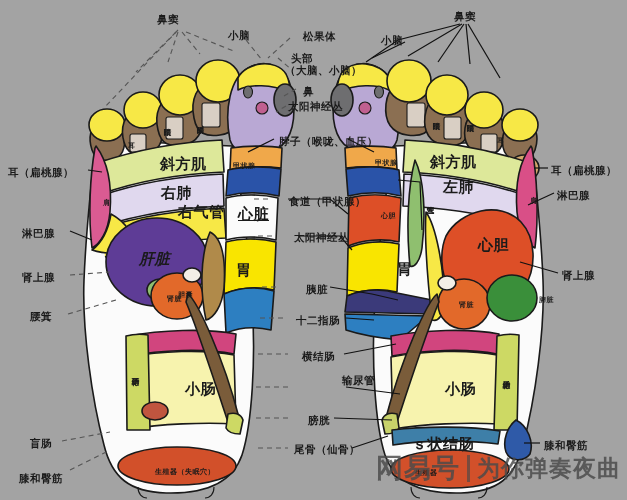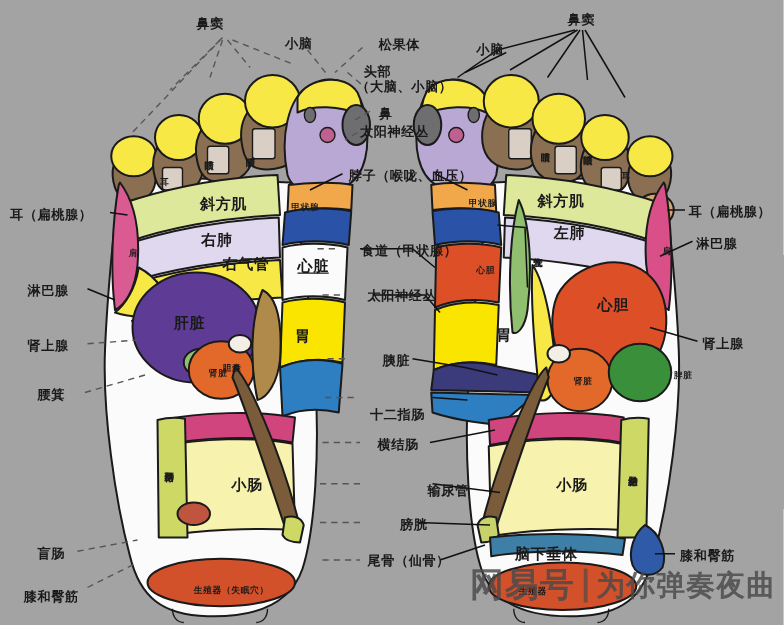--- a/index.html
+++ b/index.html
@@ -2,21 +2,21 @@
 <html><head>
 <meta charset="utf-8">
 <style>
   html,body{margin:0;padding:0;background:#fff;}
   body{font-family:"DejaVu Sans","Liberation Sans",sans-serif;}
   #stage{position:relative;width:627px;height:500px;background:#a3a3a3;overflow:hidden;}
   #chart-svg{position:absolute;left:0;top:0;width:627px;height:500px;}
   .lbl{position:absolute;font-weight:bold;color:#1a1a1a;white-space:nowrap;
        letter-spacing:.5px;line-height:1.05;}
   .lbl-out{font-size:10.5px;}
-  .lbl-in{font-size:12px;}
+  .lbl-in{font-size:15px;}
   .lbl-tiny{font-size:7px;}
   .lbl-vert{writing-mode:vertical-rl;text-orientation:upright;font-size:7.5px;letter-spacing:0;}
   .wm{position:absolute;right:6px;bottom:14px;display:flex;align-items:center;gap:7px;
       color:#4a4a4a;font-size:27px;font-weight:bold;opacity:.82;letter-spacing:1px;}
   .wm .bar{width:3px;height:27px;background:#4a4a4a;display:inline-block;opacity:.8;}
   .wm .wm2{font-size:23px;}
 </style>
 </head>
 <body>
 
@@ -212,43 +212,43 @@
       <div class="lbl lbl-out" style="left: 291px; top: 53px;">头部</div>
       <div class="lbl lbl-out" style="left: 285px; top: 65px;">（大脑、小脑）</div>
       <div class="lbl lbl-out" style="left: 303px; top: 86px;">鼻</div>
       <div class="lbl lbl-out" style="left: 288px; top: 101px;">太阳神经丛</div>
       <div class="lbl lbl-out" style="left: 381px; top: 35px;">小脑</div>
       <div class="lbl lbl-out" style="left: 454px; top: 11px;">鼻窦</div>
       <div class="lbl lbl-out" style="left: 279px; top: 136px;">脖子（喉咙、血压）</div>
       <div class="lbl lbl-out" style="left: 289px; top: 196px;">食道（甲状腺）</div>
       <div class="lbl lbl-out" style="left: 294px; top: 232px;">太阳神经丛</div>
       <div class="lbl lbl-out" style="left: 306px; top: 284px;">胰脏</div>
-      <div class="lbl lbl-out" style="left: 296px; top: 327px;">十二指肠</div>
+      <div class="lbl lbl-out" style="left: 296px; top: 315px;">十二指肠</div>
       <div class="lbl lbl-out" style="left: 302px; top: 351px;">横结肠</div>
-      <div class="lbl lbl-out" style="left: 302px; top: 388px; padding-left: 40px;">输尿管</div>
-      <div class="lbl lbl-out" style="left: 320px; top: 415px;">膀胱</div>
+      <div class="lbl lbl-out" style="left: 302px; top: 375px; padding-left: 40px;">输尿管</div>
+      <div class="lbl lbl-out" style="left: 308px; top: 415px;">膀胱</div>
       <div class="lbl lbl-out" style="left: 294px; top: 444px;">尾骨（仙骨）</div>
       <div class="lbl lbl-out" style="left: 8px; top: 167px;">耳（扁桃腺）</div>
       <div class="lbl lbl-out" style="left: 22px; top: 228px;">淋巴腺</div>
       <div class="lbl lbl-out" style="left: 22px; top: 272px;">肾上腺</div>
       <div class="lbl lbl-out" style="left: 30px; top: 311px;">腰箕</div>
       <div class="lbl lbl-out" style="left: 30px; top: 438px;">盲肠</div>
       <div class="lbl lbl-out" style="left: 19px; top: 473px;">膝和臀筋</div>
       <div class="lbl lbl-out" style="left: 551px; top: 165px;">耳（扁桃腺）</div>
       <div class="lbl lbl-out" style="left: 557px; top: 190px;">淋巴腺</div>
       <div class="lbl lbl-out" style="left: 562px; top: 270px;">肾上腺</div>
       <div class="lbl lbl-out" style="left: 544px; top: 440px;">膝和臀筋</div>
       <div class="lbl lbl-tiny" style="left: 128px; top: 143px;">耳</div>
       <div class="lbl lbl-vert" style="left: 163px; top: 122px;">眼睛</div>
       <div class="lbl lbl-vert" style="left: 196px; top: 120px;">眼睛</div>
       <div class="lbl lbl-in" style="left: 160px; top: 157px;">斜方肌</div>
       <div class="lbl lbl-in" style="left: 161px; top: 186px;">右肺</div>
       <div class="lbl lbl-in" style="left: 178px; top: 205px;">右气管</div>
       <div class="lbl lbl-tiny" style="left: 103px; top: 200px;">肩</div>
-      <div class="lbl lbl-in" style="left: 139px; top: 252px;">肝脏</div>
+      <div class="lbl lbl-in" style="left: 139px; top: 252px; font-style: italic;">肝脏</div>
       <div class="lbl lbl-tiny" style="left: 160px; top: 292px; padding-left: 18px;">胆囊</div>
       <div class="lbl lbl-tiny" style="left: 233px; top: 163px;">甲状腺</div>
       <div class="lbl lbl-in" style="left: 238px; top: 207px; text-decoration: underline;">心脏</div>
       <div class="lbl lbl-in" style="left: 236px; top: 263px;">胃</div>
       <div class="lbl lbl-tiny" style="left: 167px; top: 296px;">肾脏</div>
       <div class="lbl lbl-vert" style="left: 131px; top: 372px;">下行结肠</div>
       <div class="lbl lbl-in" style="left: 185px; top: 382px;">小肠</div>
       <div class="lbl lbl-tiny" style="left: 155px; top: 469px; text-align: center;">生殖器（失眠穴）</div>
       <div class="lbl lbl-vert" style="left: 432px; top: 116px;">眼睛</div>
       <div class="lbl lbl-vert" style="left: 466px; top: 118px;">眼睛</div>
@@ -258,21 +258,21 @@
       <div class="lbl lbl-vert" style="left: 426px; top: 200px;">左气管</div>
       <div class="lbl lbl-tiny" style="left: 530px; top: 198px;">肩</div>
       <div class="lbl lbl-tiny" style="left: 375px; top: 160px;">甲状腺</div>
       <div class="lbl lbl-tiny" style="left: 381px; top: 213px;">心胆</div>
       <div class="lbl lbl-in" style="left: 478px; top: 238px;">心胆</div>
       <div class="lbl lbl-in" style="left: 397px; top: 262px;">胃</div>
       <div class="lbl lbl-tiny" style="left: 459px; top: 302px;">肾脏</div>
       <div class="lbl lbl-tiny" style="left: 507px; top: 297px; padding-left: 32px;">脾脏</div>
       <div class="lbl lbl-vert" style="left: 502px; top: 375px;">上行结肠</div>
       <div class="lbl lbl-in" style="left: 445px; top: 382px;">小肠</div>
-      <div class="lbl lbl-in" style="left: 412px; top: 437px;">脑下垂体</div>
+      <div class="lbl lbl-in" style="left: 412px; top: 437px;">ｓ状结肠</div>
       <div class="lbl lbl-tiny" style="left: 415px; top: 470px;">生殖器</div>
     </div>
 
   <div class="wm">
     <span>网易号</span>
     <span class="bar"></span>
     <span class="wm2">为你弹奏夜曲</span>
   </div>
 </div>
 

